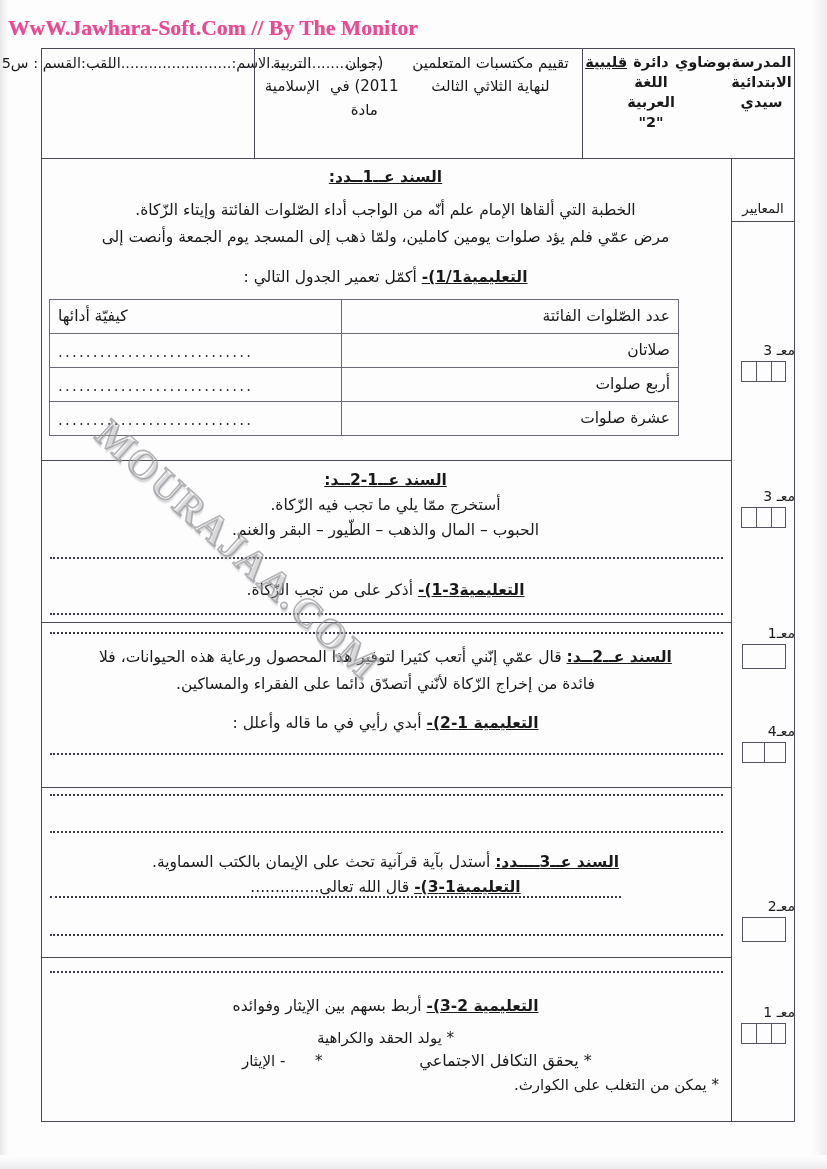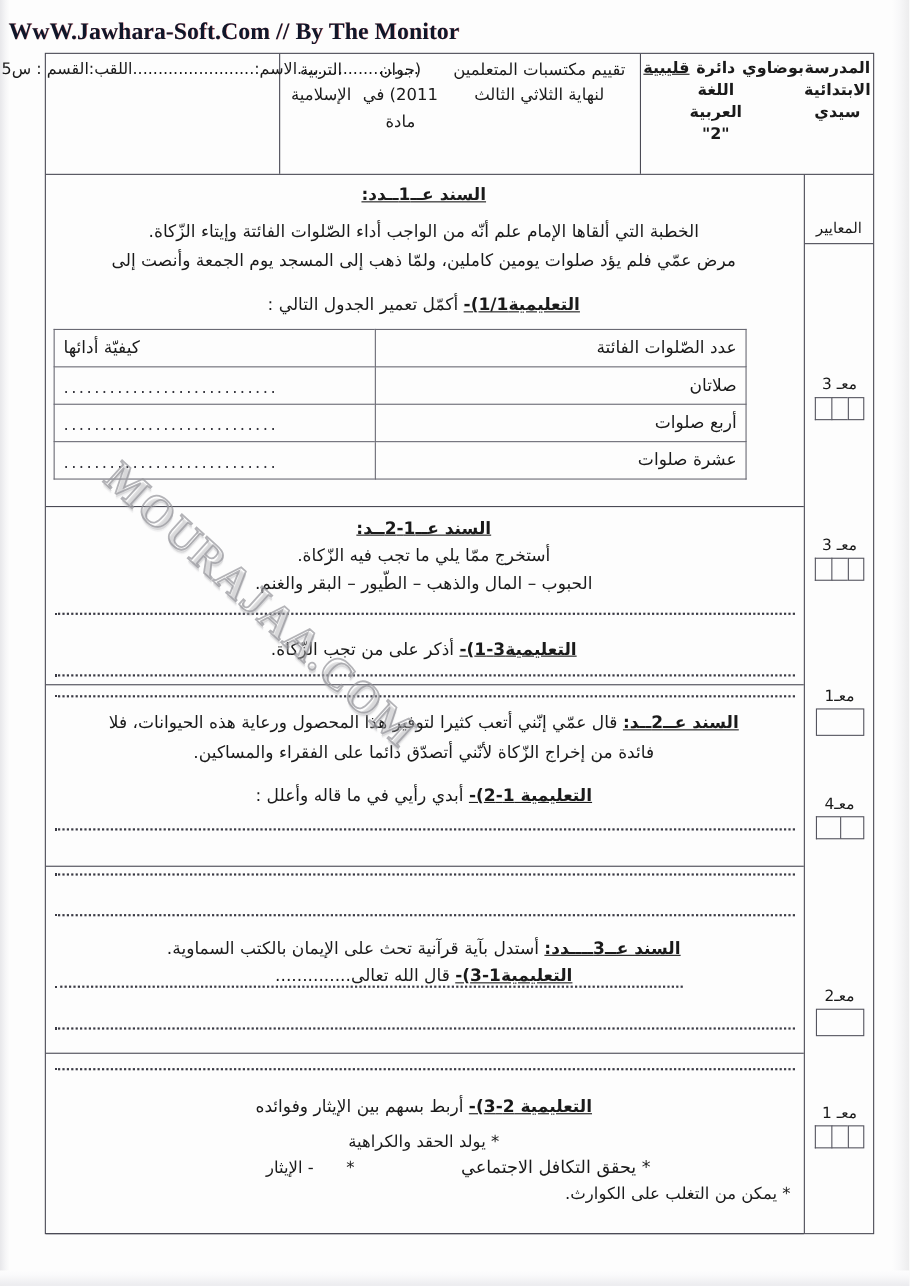--- a/index.html
+++ b/index.html
@@ -44,21 +44,21 @@
 
   
   .banner {
     position: absolute;
     top: 16px;
     left: 8px;
     font-family: "Liberation Serif", "DejaVu Serif", serif;
     font-weight: bold;
     font-size: 21.5px;
     letter-spacing: 0.1px;
-    color: #0f172a;
+    color: #ec4899;
     direction: ltr;
     white-space: nowrap;
     text-shadow: 0.4px 0 0 rgba(224,11,18,0.45);
   }
 
   
   .watermark {
     position: absolute;
     left: 118px;
     top: 300px;
@@ -160,21 +160,21 @@
     text-align: center;
     font-size: 13.5px;
     border-bottom: 1.2px solid #4a4a55;
     box-sizing: border-box;
     margin-top: 36px;
   }
   .crit-item {
     position: absolute;
     left: 0;
     width: 63px;
-    text-align: center;
+    text-align: right;
   }
   .crit-label {
     font-size: 14px;
     margin-bottom: 3px;
     white-space: nowrap;
     direction: rtl;
   }
   .crit-boxes {
     display: flex;
     flex-direction: row;

